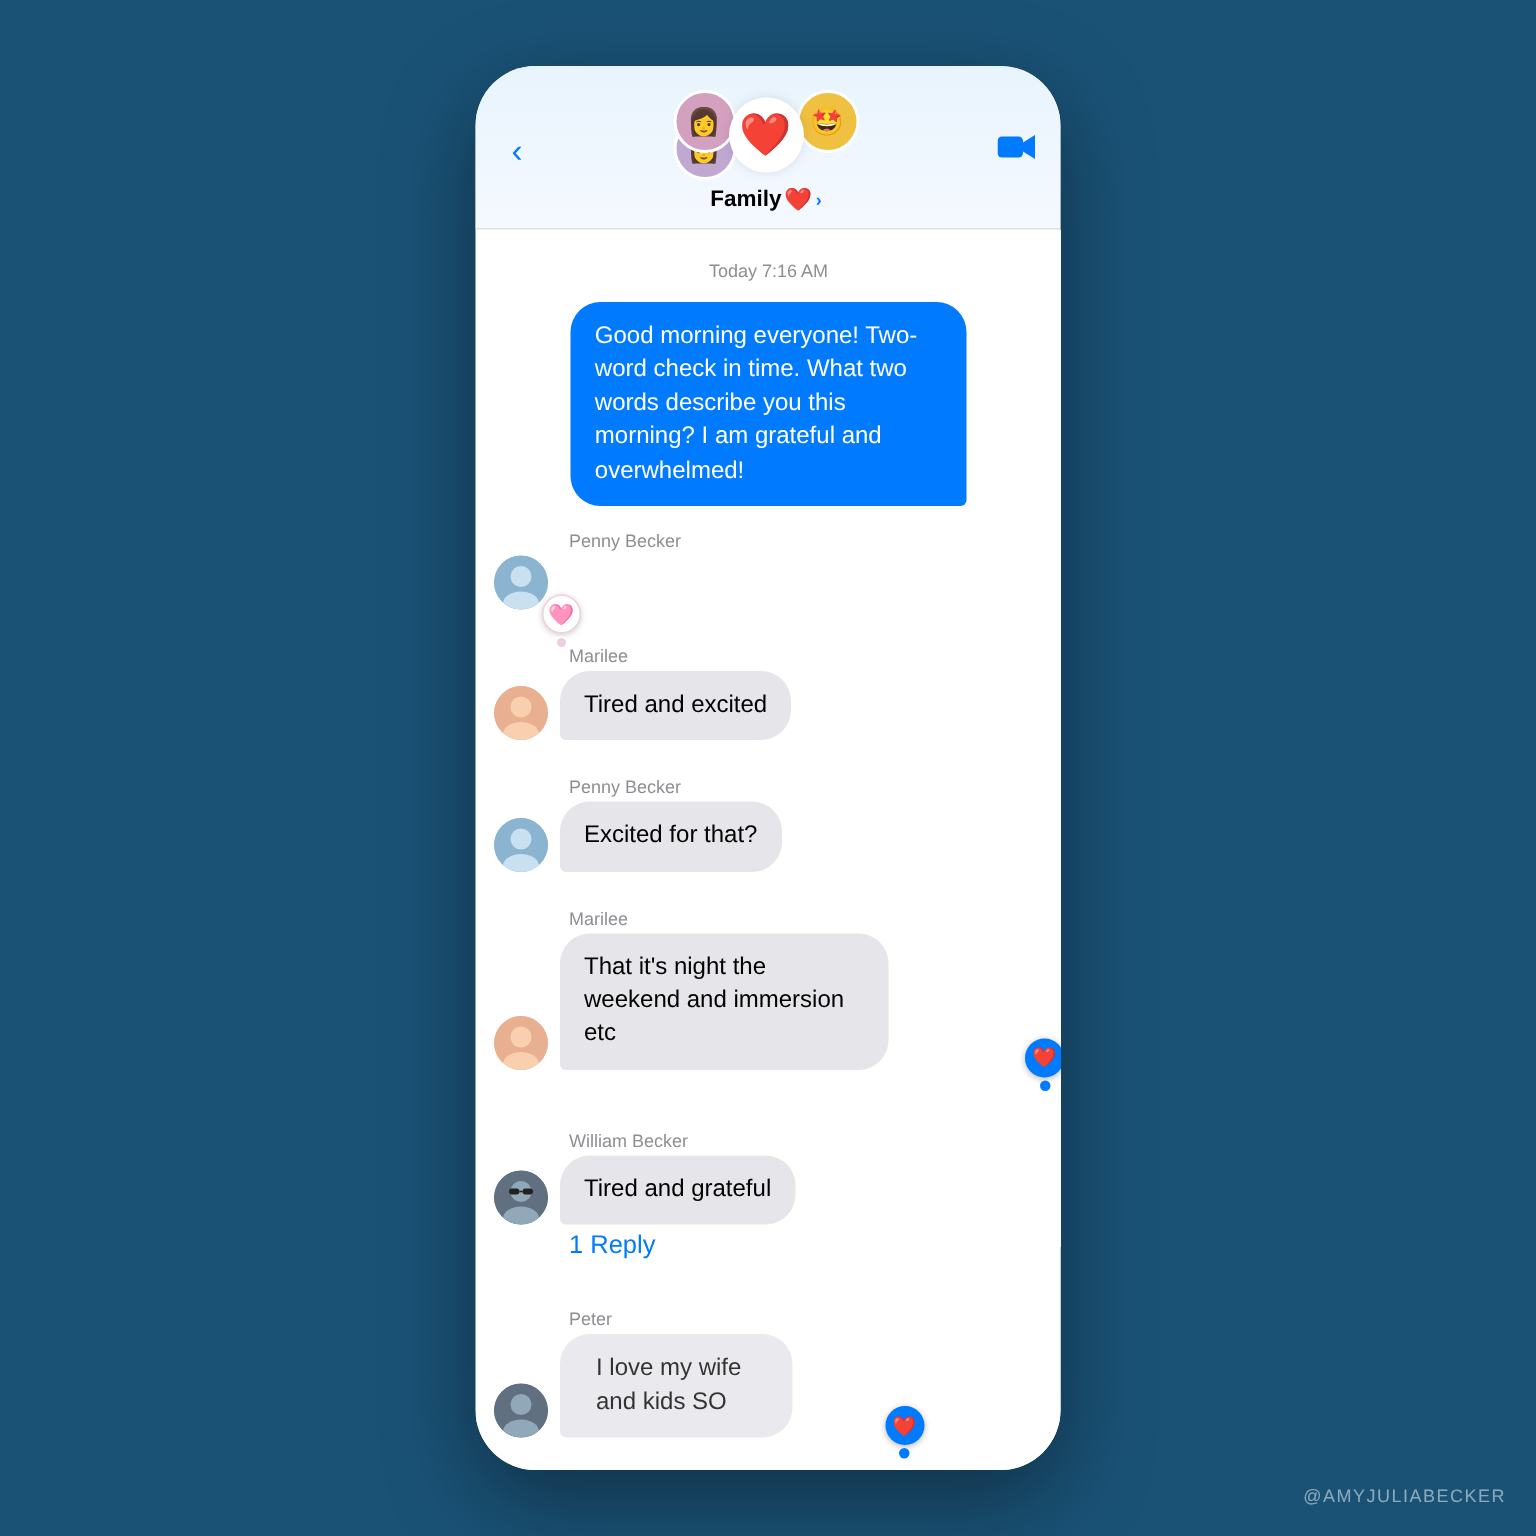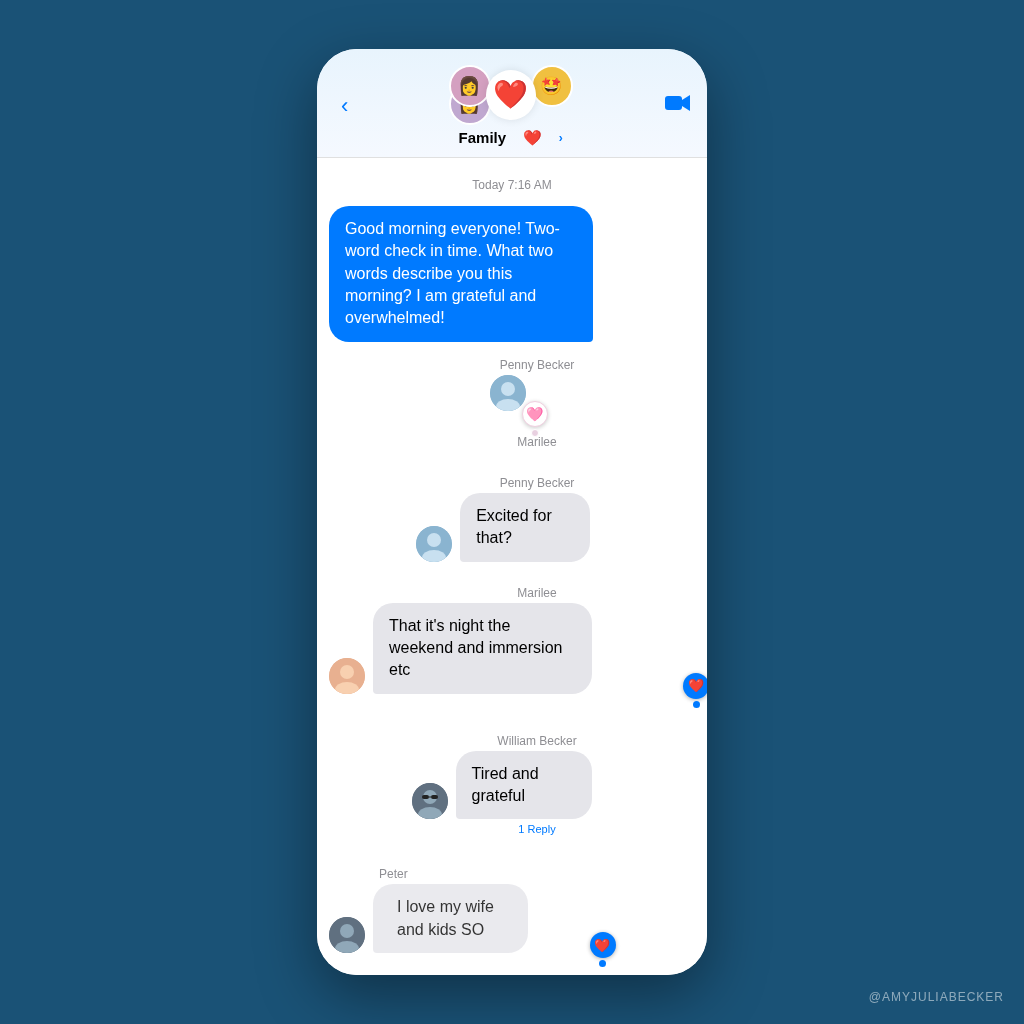--- a/index.html
+++ b/index.html
@@ -104,21 +104,21 @@
       z-index: 3;
       font-size: 18px;
     }
     .header-title {
       font-size: 15px;
       font-weight: 600;
       color: #000;
       margin-top: 4px;
       display: flex;
       align-items: center;
-      gap: 17px;
+      gap: 2px;
     }
     .header-title-chevron {
       color: #007AFF;
       font-size: 12px;
     }
     .header-video {
       color: #007AFF;
       font-size: 20px;
       cursor: pointer;
     }
@@ -132,21 +132,21 @@
     }
     .timestamp-center {
       text-align: center;
       color: #8e8e93;
       font-size: 12px;
       margin: 10px 0 14px;
     }
     
     .bubble-out {
       display: flex;
-      justify-content: flex-start;
+      justify-content: center;
       margin-bottom: 16px;
     }
     .bubble-out .bubble {
       background: #007AFF;
       color: #fff;
       border-radius: 20px 20px 4px 20px;
       padding: 12px 16px;
       max-width: 72%;
       font-size: 16px;
       line-height: 1.4;
@@ -187,27 +187,27 @@
       background: #e5e5ea;
       color: #000;
       border-radius: 20px 20px 20px 4px;
       padding: 12px 16px;
       max-width: 68%;
       font-size: 16px;
       line-height: 1.4;
     }
     .reply-text {
       color: #007AFF;
-      font-size: 11px;
+      font-size: 17px;
       margin-left: 50px;
       margin-top: 4px;
       margin-bottom: 8px;
       cursor: pointer;
     }
-    .message-gap { margin-bottom: 24px; align-items: center; }
+    .message-gap { margin-bottom: 24px; }
   </style>
 </head>
 <body>
 
 <div class="phone-frame">
 
   <div class="header">
     <div class="header-back">‹</div>
     <div class="header-center">
       <div class="header-avatars">
@@ -252,20 +252,30 @@
           <div style="position:absolute; top:-10px; right:-14px; display:flex; flex-direction:column; align-items:center;">
             <div style="background:#fff; border-radius:50%; width:26px; height:26px; display:flex; align-items:center; justify-content:center; box-shadow:0 1px 4px rgba(0,0,0,0.2); font-size:14px; border:1.5px solid #f0d0e0;">🩷</div>
             <div style="width:8px;height:8px;border-radius:50%;background:#e8d0e0;margin-top:2px;border:1.5px solid #fff;"></div>
           </div>
         </div>
       </div>
     </div>
 
     <div class="message-group message-gap">
       <div class="sender-name">Marilee</div>
+      <div class="bubble-in-row">
+        <div class="avatar avatar-marilee">
+          <svg width="36" height="36" viewBox="0 0 36 36">
+            <circle cx="18" cy="18" r="18" fill="#e8b090"></circle>
+            <circle cx="18" cy="14" r="7" fill="#f8d0b0"></circle>
+            <ellipse cx="18" cy="32" rx="12" ry="8" fill="#f8d0b0"></ellipse>
+          </svg>
+        </div>
+        <div class="bubble">Tired and excited</div>
+      </div>
     </div>
 
     <div class="message-group message-gap">
       <div class="sender-name">Penny Becker</div>
       <div class="bubble-in-row">
         <div class="avatar avatar-penny">
           <svg width="36" height="36" viewBox="0 0 36 36">
             <circle cx="18" cy="18" r="18" fill="#8ab4d0"></circle>
             <circle cx="18" cy="14" r="7" fill="#c8e0f0"></circle>
             <ellipse cx="18" cy="32" rx="12" ry="8" fill="#c8e0f0"></ellipse>

